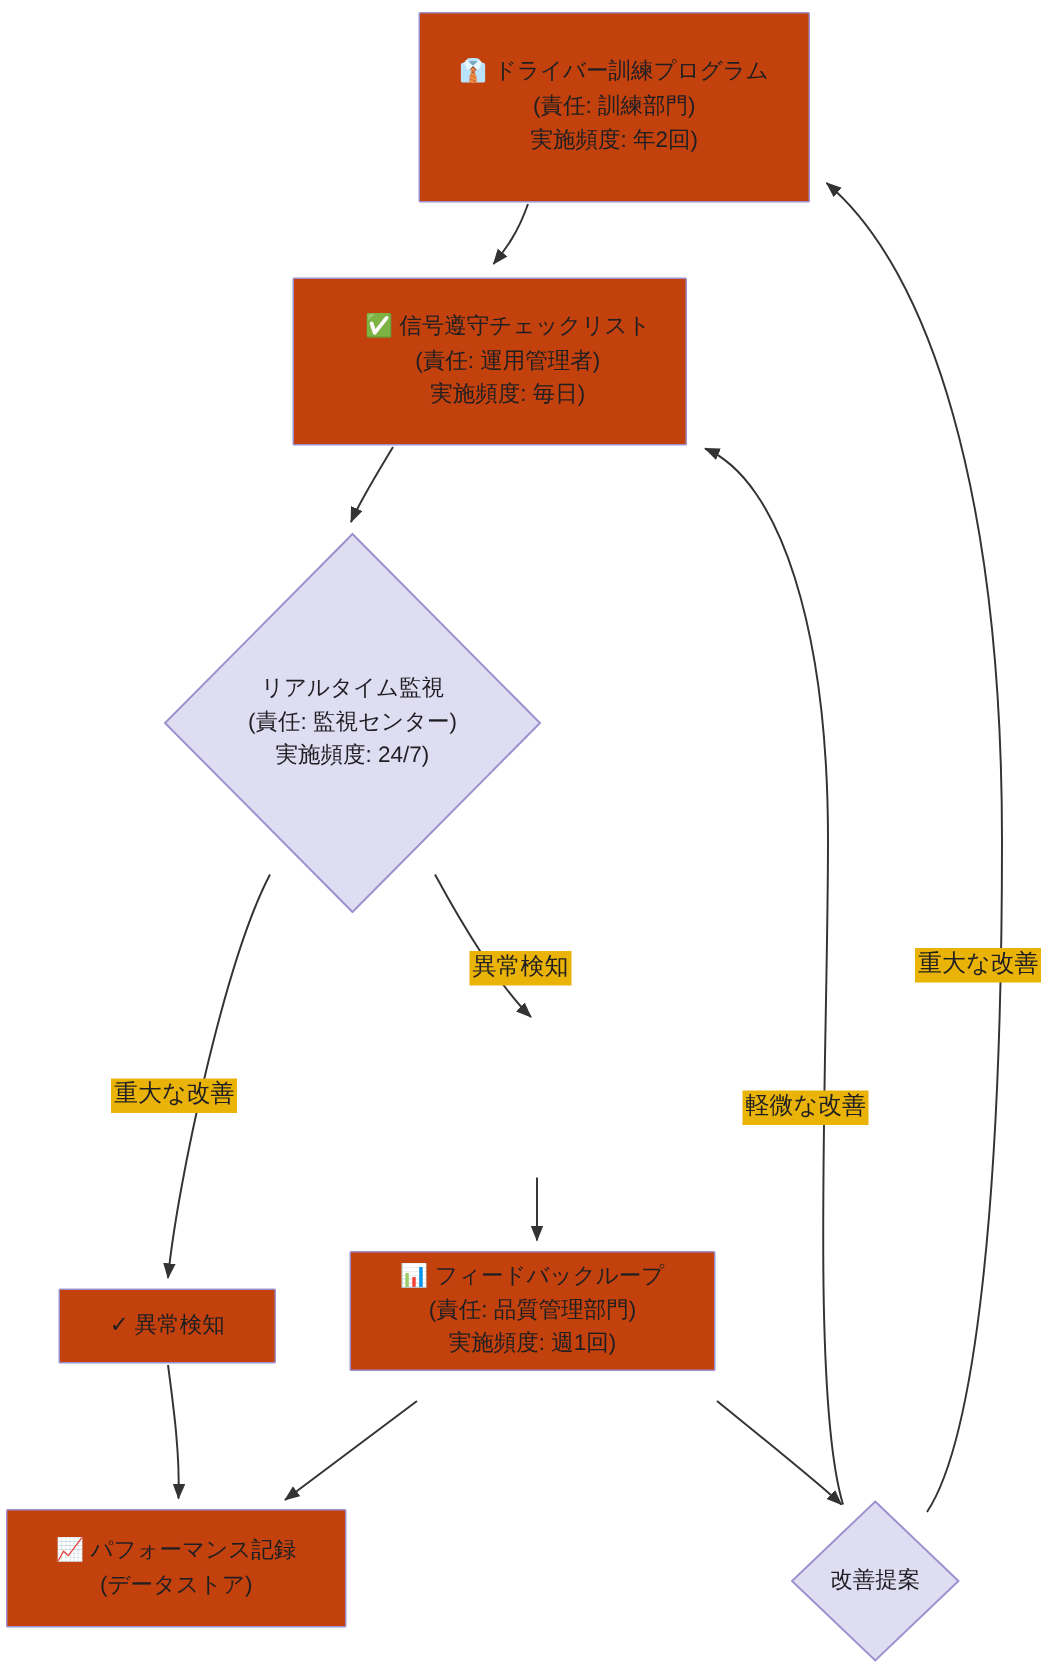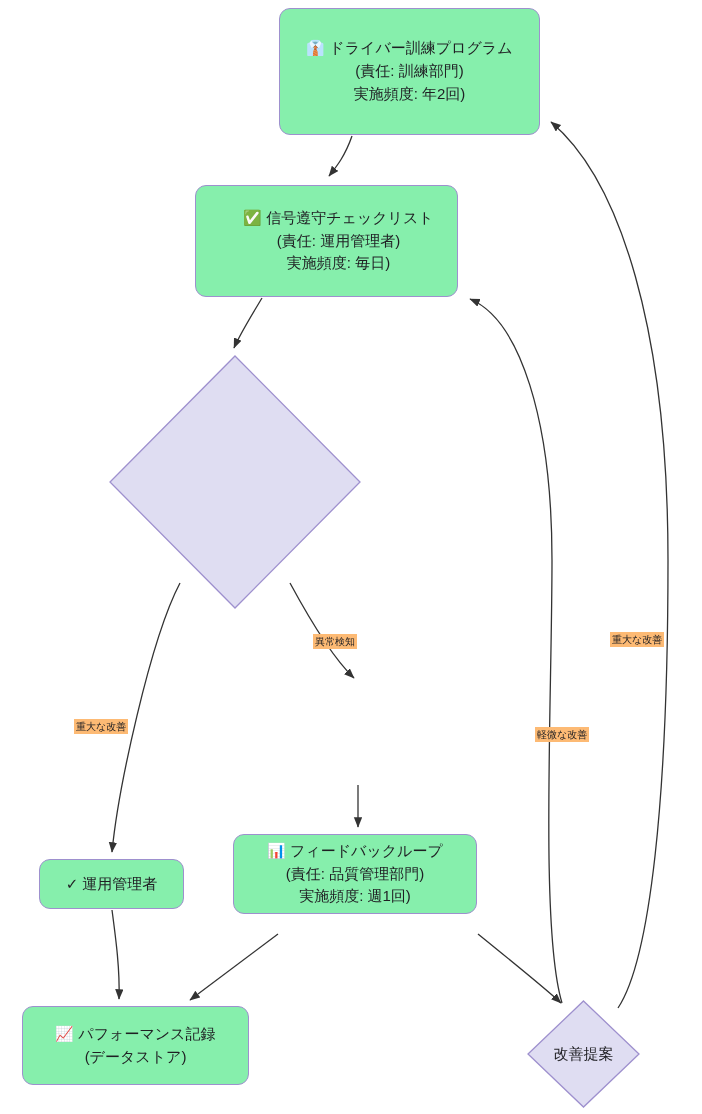--- a/index.html
+++ b/index.html
@@ -30,46 +30,46 @@
     box-sizing: border-box;
     display: flex;
     align-items: center;
     justify-content: center;
     text-align: center;
     color: #1f1f23;
     font-size: 15px;
     line-height: 1.52;
   }
   .node-rect {
-    background: #86efac;
+    background: #c2410c;
     border: 1.3px solid #9E90CE;
-    border-radius: 11px;
+    border-radius: 1px;
   }
   .node-diamond {
     background: transparent;
     border: none;
   }
   .diamond-shape {
     position: absolute;
     left: 0;
     top: 0;
     width: 100%;
     height: 100%;
   }
   .node-label {
     position: relative;
     z-index: 2;
     padding: 0 6px;
     white-space: pre-line;
   }
   .edge-label {
     position: absolute;
-    font-size: 10px;
+    font-size: 16px;
     color: #1f1f23;
-    background: #fdba74;
+    background: #eab308;
     padding: 1px 2px;
     line-height: 1.3;
     white-space: nowrap;
     z-index: 3;
   }
 </style>
 </head>
 <body>
 
 <div id="canvas">
@@ -111,46 +111,49 @@
   <div class="node node-rect" style="left:195px; top:185px; width:263px; height:112px;padding-left:24px;">
     <span class="node-label">✅ 信号遵守チェックリスト
 (責任: 運用管理者)
 実施頻度: 毎日)</span>
   </div>
 
   <div class="node node-diamond" style="left:109px; top:355px; width:252px; height:254px;">
     <svg class="diamond-shape" viewBox="0 0 252 254" preserveAspectRatio="none">
       <polygon points="126,1 251,127 126,253 1,127" fill="#DFDDF2" stroke="#9E90CE" stroke-width="1.3"></polygon>
     </svg>
+    <span class="node-label">リアルタイム監視
+(責任: 監視センター)
+実施頻度: 24/7)</span>
   </div>
 
 
   <div class="node node-rect" style="left:233px; top:834px; width:244px; height:80px;">
     <span class="node-label">📊 フィードバックループ
 (責任: 品質管理部門)
 実施頻度: 週1回)</span>
   </div>
 
   <div class="node node-rect" style="left:39px; top:859px; width:145px; height:50px;">
-    <span class="node-label">✓ 運用管理者</span>
+    <span class="node-label">✓ 異常検知</span>
   </div>
 
-  <div class="node node-rect" style="left:22px; top:1006px; width:227px; height:79px;">
+  <div class="node node-rect" style="left:4px; top:1006px; width:227px; height:79px;">
     <span class="node-label">📈 パフォーマンス記録
 (データストア)</span>
   </div>
 
   <div class="node node-diamond" style="left:527px; top:1000px; width:113px; height:108px;justify-content:center;">
     <svg class="diamond-shape" viewBox="0 0 113 108" preserveAspectRatio="none">
       <polygon points="56.5,1 112,54 56.5,107 1,54" fill="#DFDDF2" stroke="#9E90CE" stroke-width="1.3"></polygon>
     </svg>
     <span class="node-label">改善提案</span>
   </div>
 
   <div class="edge-label" style="left:313px; top:634px;">異常検知</div>
 
   <div class="edge-label" style="left:74px; top:719px;">重大な改善</div>
 
-  <div class="edge-label" style="left:495px; top:727px;margin-left:40px;">軽微な改善</div>
+  <div class="edge-label" style="left:495px; top:727px;">軽微な改善</div>
 
   <div class="edge-label" style="left:610px; top:632px;text-align:right;">重大な改善</div>
 
 </div>
 
 </body></html>

